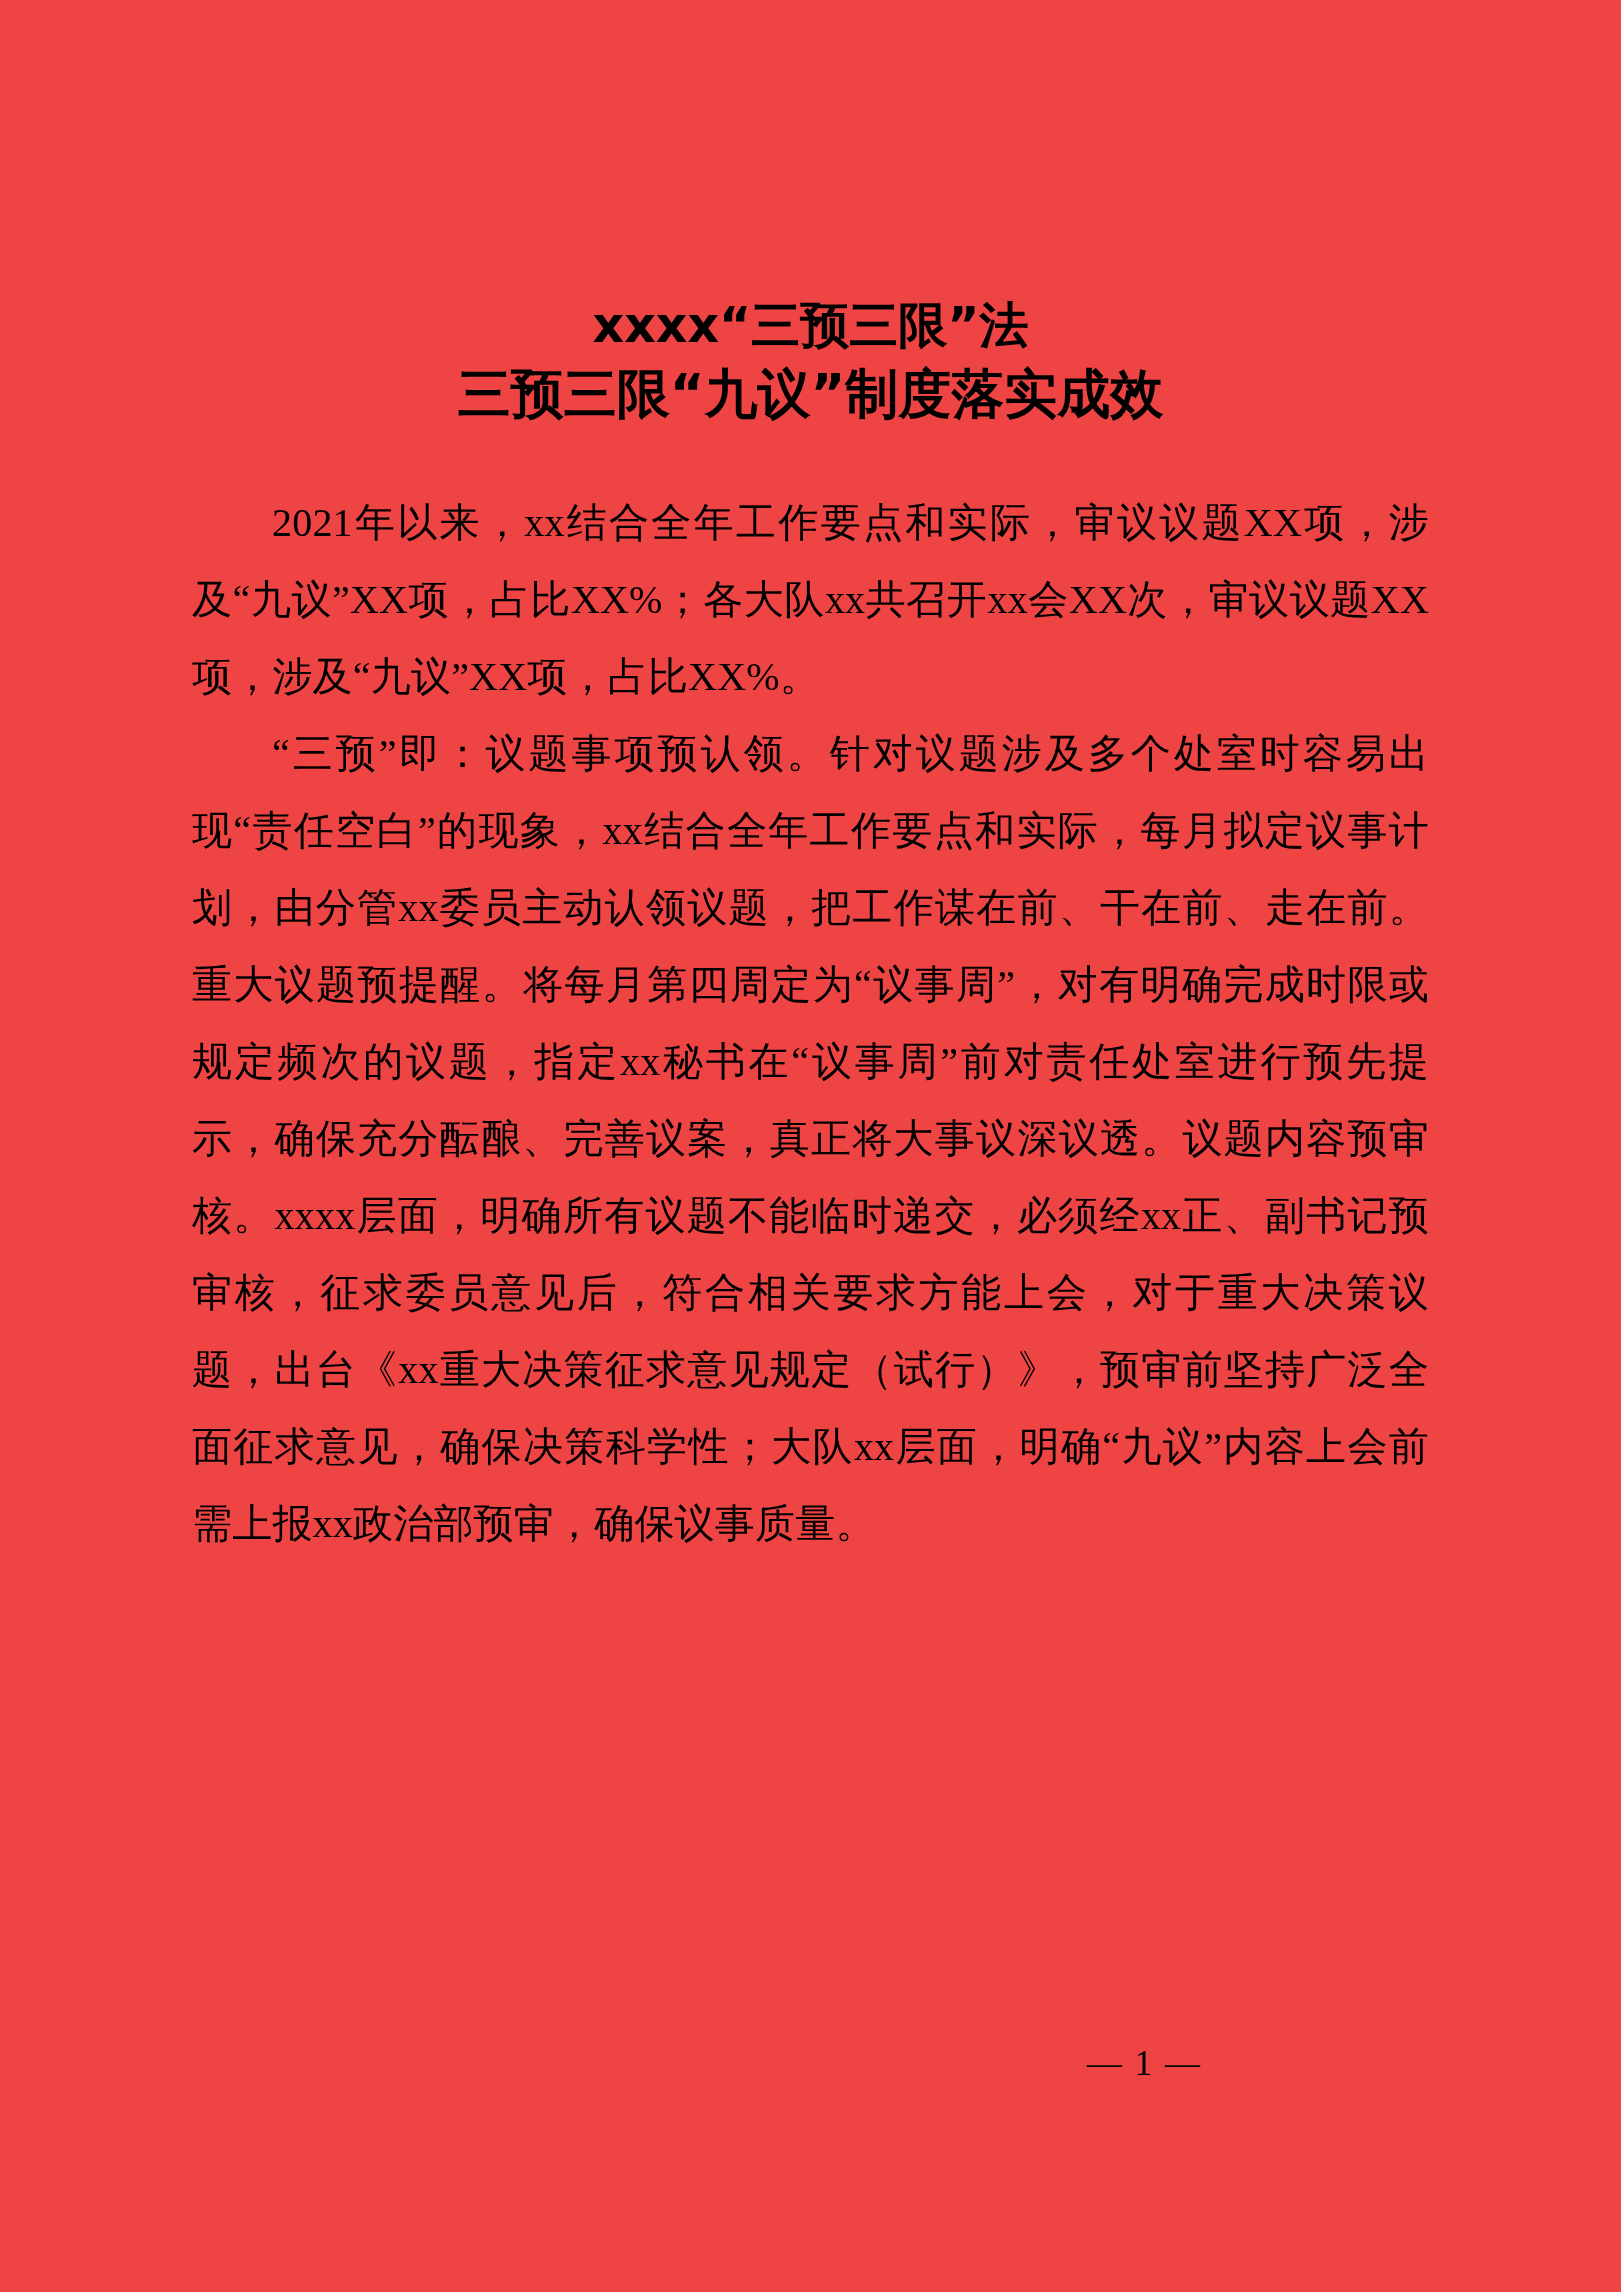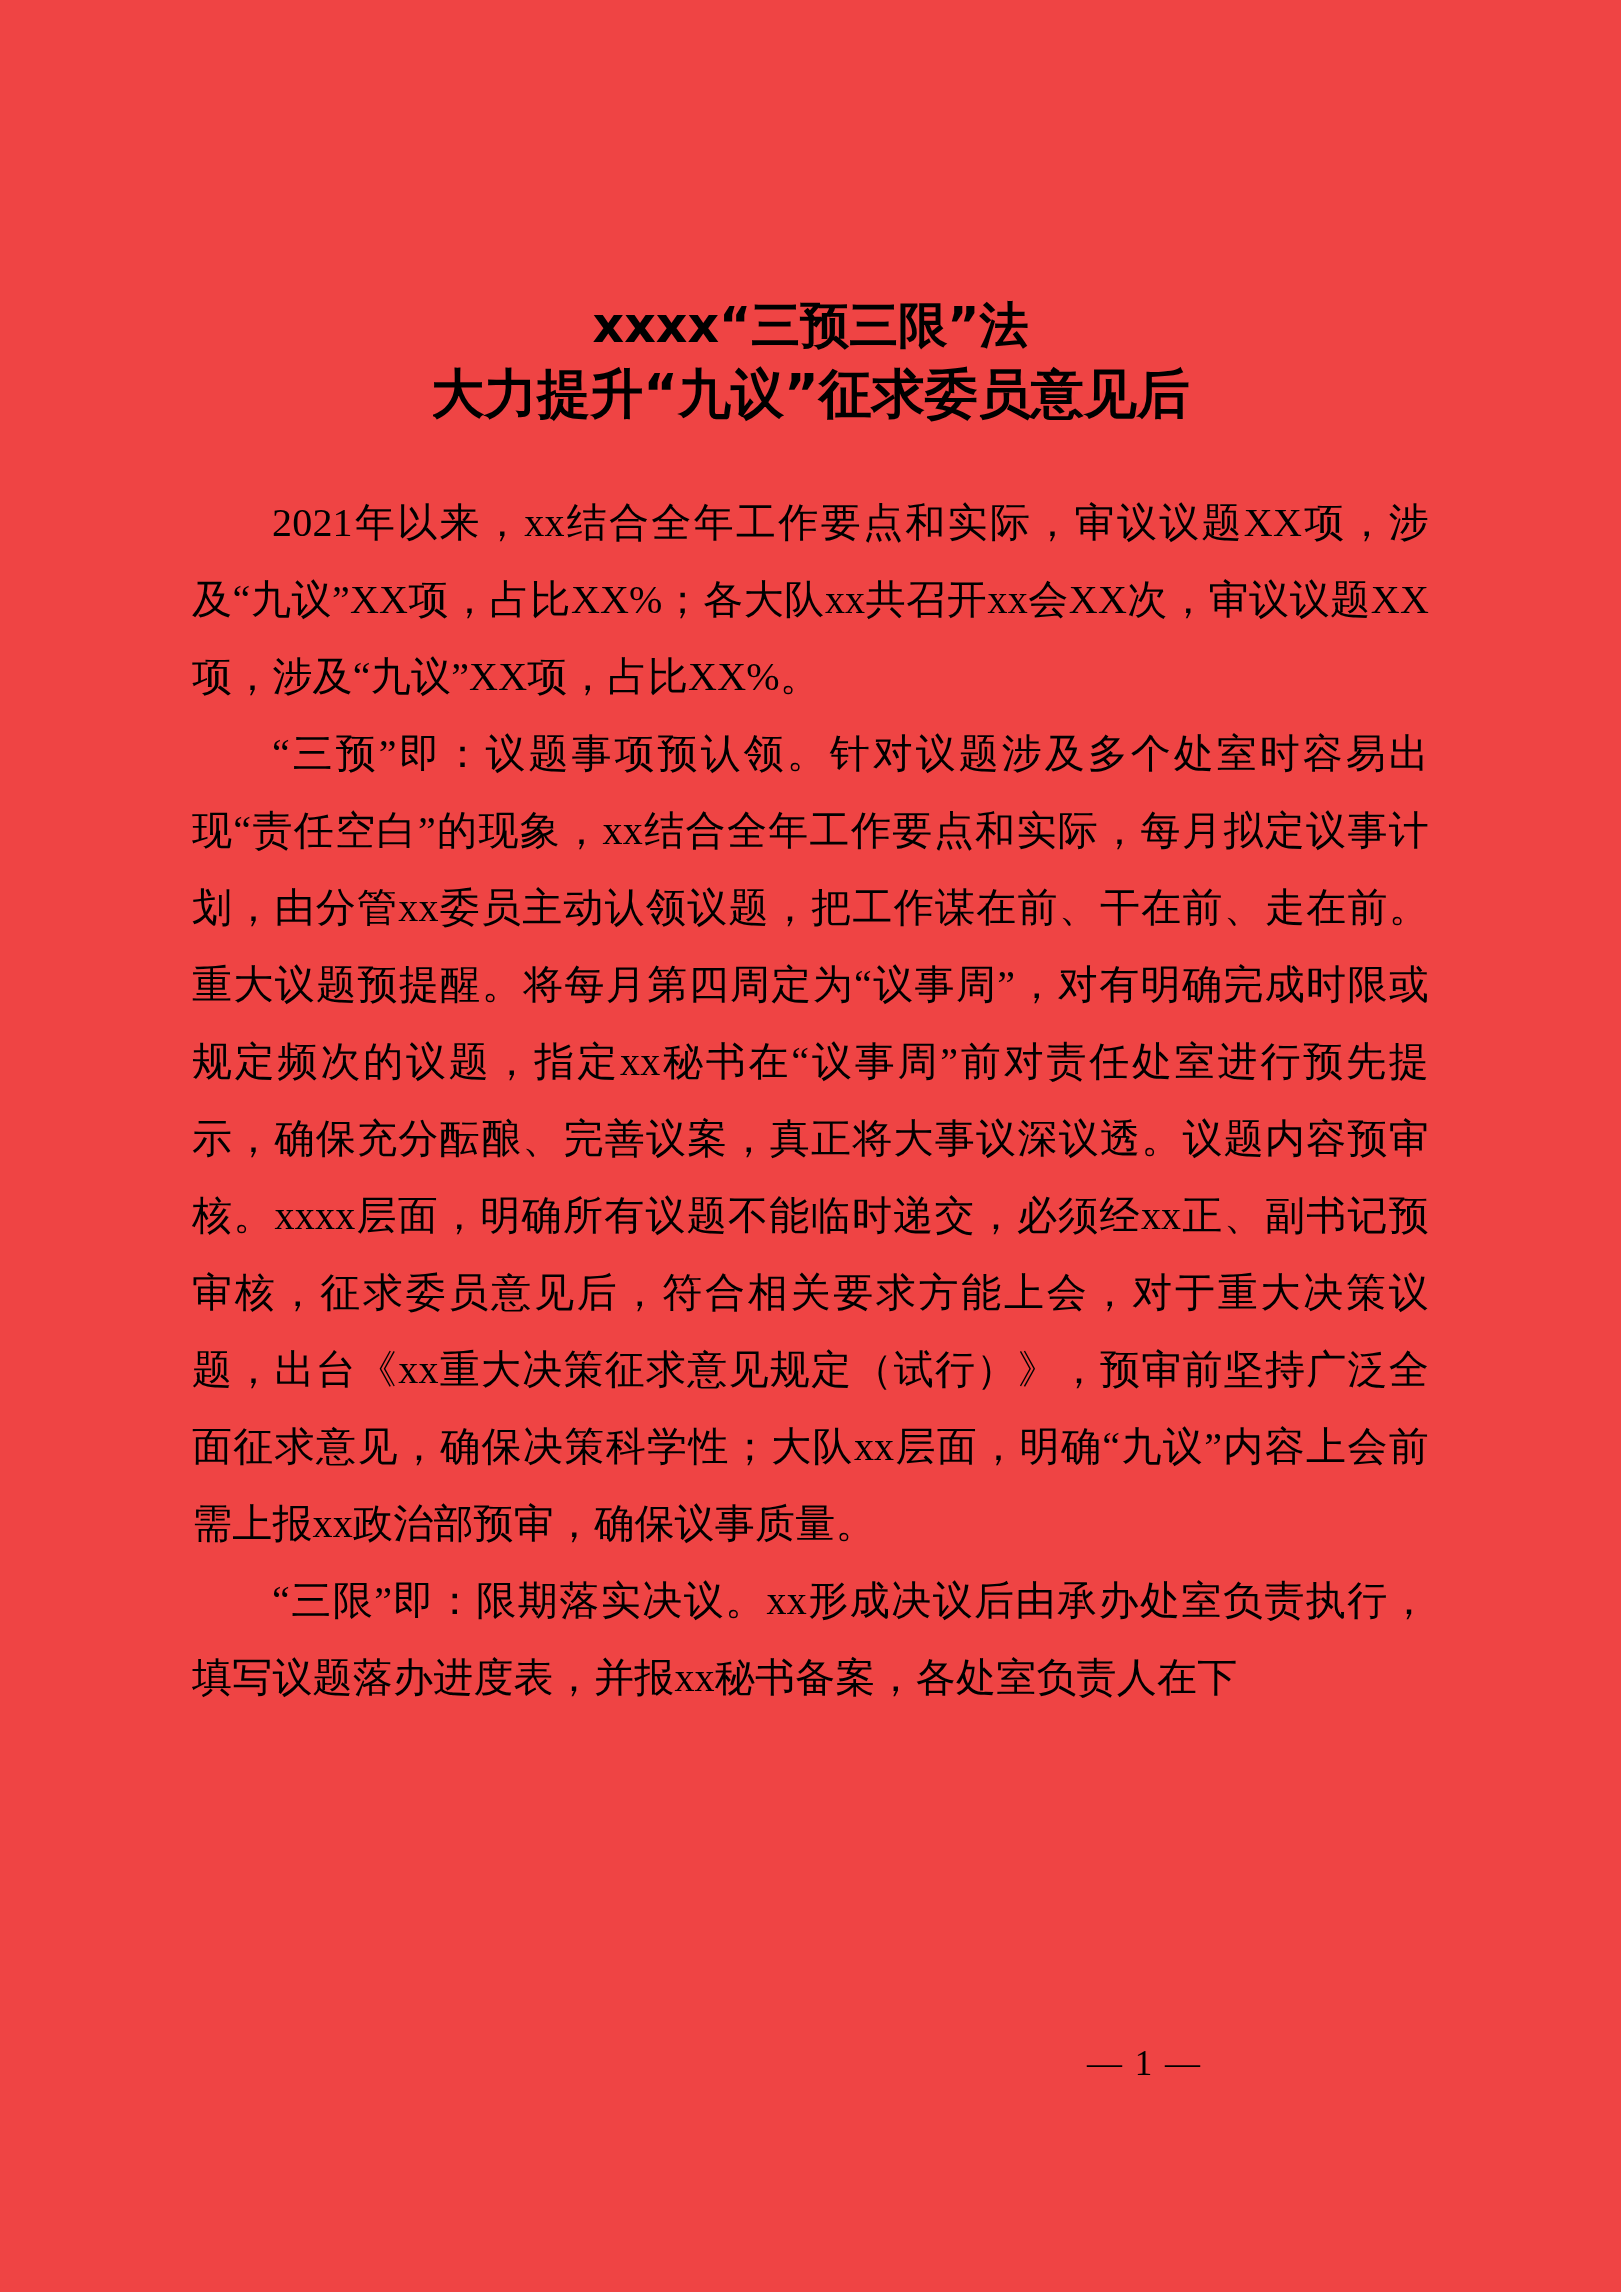--- a/index.html
+++ b/index.html
@@ -77,27 +77,26 @@
   }
 </style>
 </head>
 <body>
 
 <div class="page">
   <div class="content">
 
     <h1 class="doc-title">
       <span class="title-line line1">xxxx“三预三限”法</span>
-      <span class="title-line line2">大力提升“九议”征求委员意见后</span>
+      <span class="title-line line2">三预三限“九议”制度落实成效</span>
     </h1>
 
     <div class="body-block">
       <p class="para">2021年以来，xx结合全年工作要点和实际，审议议题XX项，涉及“九议”XX项，占比XX%；各大队xx共召开xx会XX次，审议议题XX项，涉及“九议”XX项，占比XX%。</p>
       <p class="para">“三预”即：议题事项预认领。针对议题涉及多个处室时容易出现“责任空白”的现象，xx结合全年工作要点和实际，每月拟定议事计划，由分管xx委员主动认领议题，把工作谋在前、干在前、走在前。重大议题预提醒。将每月第四周定为“议事周”，对有明确完成时限或规定频次的议题，指定xx秘书在“议事周”前对责任处室进行预先提示，确保充分酝酿、完善议案，真正将大事议深议透。议题内容预审核。xxxx层面，明确所有议题不能临时递交，必须经xx正、副书记预审核，征求委员意见后，符合相关要求方能上会，对于重大决策议题，出台《xx重大决策征求意见规定（试行）》，预审前坚持广泛全面征求意见，确保决策科学性；大队xx层面，明确“九议”内容上会前需上报xx政治部预审，确保议事质量。</p>
-      <p class="para">“三限”即：限期落实决议。xx形成决议后由承办处室负责执行，填写议题落办进度表，并报xx秘书备案，各处室负责人在下</p>
     </div>
 
   </div>
 
   <div class="footer">
     <span>— 1 —</span>
   </div>
 </div>
 
 

